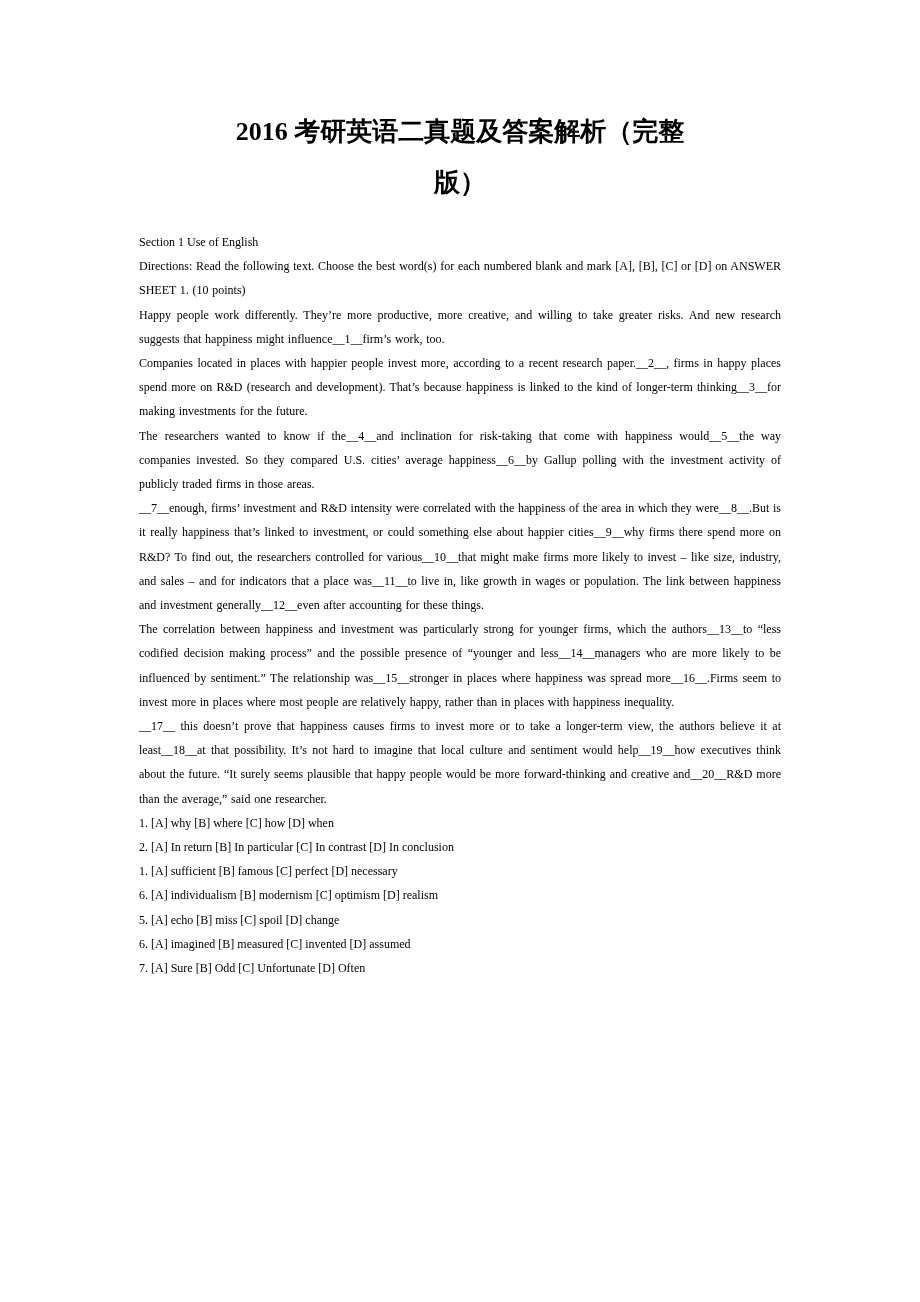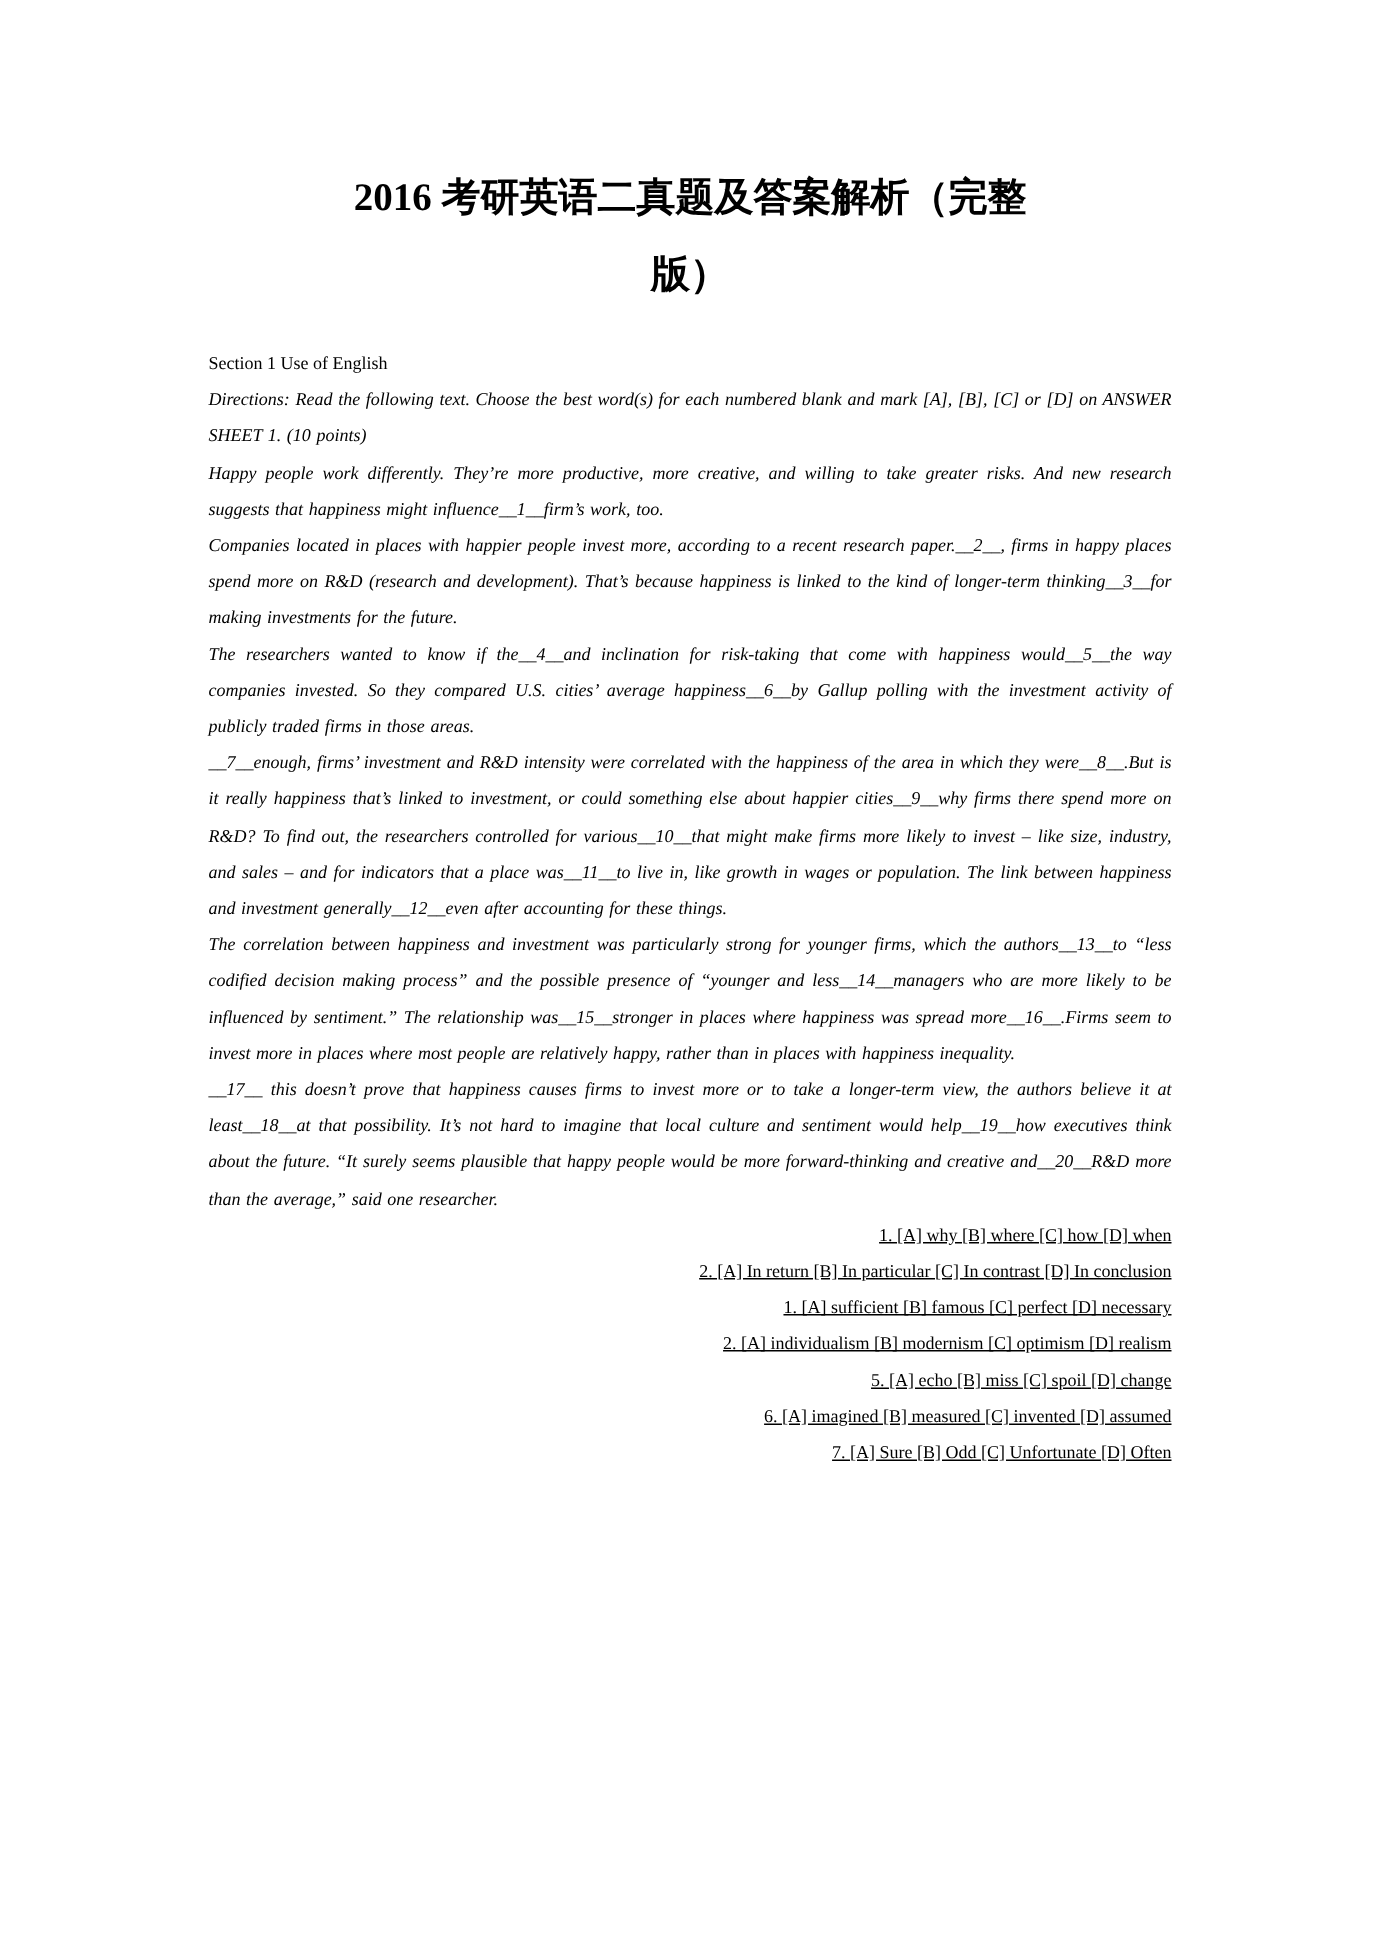--- a/index.html
+++ b/index.html
@@ -31,23 +31,22 @@
     margin-top: 22px;
     font-family: "Liberation Serif", "DejaVu Serif", serif;
     font-size: 12px;
     line-height: 24.2px;
     color: #000000;
   }
   .doc-body p { margin: 0; }
   .para {
     text-align: justify;
     word-spacing: 0.06em;
-    font-style: italic;
   }
-  .q-line { text-align: right; text-decoration: underline; }
+  .q-line { text-align: left; }
 </style>
 </head>
 <body>
 
 <div class="page">
 
   <h1 class="doc-title">
     <span class="title-line">2016 考研英语二真题及答案解析（完整</span>
     <span class="title-line">版）</span>
   </h1>
@@ -67,21 +66,21 @@
     <p class="para">__7__enough, firms’ investment and R&amp;D intensity were correlated with the happiness of the area in which they were__8__.But is it really happiness that’s linked to investment, or could something else about happier cities__9__why firms there spend more on R&amp;D? To find out, the researchers controlled for various__10__that might make firms more likely to invest – like size, industry, and sales – and for indicators that a place was__11__to live in, like growth in wages or population. The link between happiness and investment generally__12__even after accounting for these things.</p>
 
     <p class="para">The correlation between happiness and investment was particularly strong for younger firms, which the authors__13__to “less codified decision making process” and the possible presence of “younger and less__14__managers who are more likely to be influenced by sentiment.” The relationship was__15__stronger in places where happiness was spread more__16__.Firms seem to invest more in places where most people are relatively happy, rather than in places with happiness inequality.</p>
 
     <p class="para">__17__ this doesn’t prove that happiness causes firms to invest more or to take a longer-term view, the authors believe it at least__18__at that possibility. It’s not hard to imagine that local culture and sentiment would help__19__how executives think about the future. “It surely seems plausible that happy people would be more forward-thinking and creative and__20__R&amp;D more than the average,” said one researcher.</p>
 
     <div>
       <p class="q-line">1. [A] why [B] where [C] how [D] when</p>
       <p class="q-line">2. [A] In return [B] In particular [C] In contrast [D] In conclusion</p>
       <p class="q-line">1. [A] sufficient [B] famous [C] perfect [D] necessary</p>
-      <p class="q-line">2. [A] individualism [B] modernism [C] optimism [D] realism</p>
+      <p class="q-line">6. [A] individualism [B] modernism [C] optimism [D] realism</p>
       <p class="q-line">5. [A] echo [B] miss [C] spoil [D] change</p>
       <p class="q-line">6. [A] imagined [B] measured [C] invented [D] assumed</p>
       <p class="q-line">7. [A] Sure [B] Odd [C] Unfortunate [D] Often</p>
     </div>
 
   </div>
 
 </div>
 
 </body></html>

